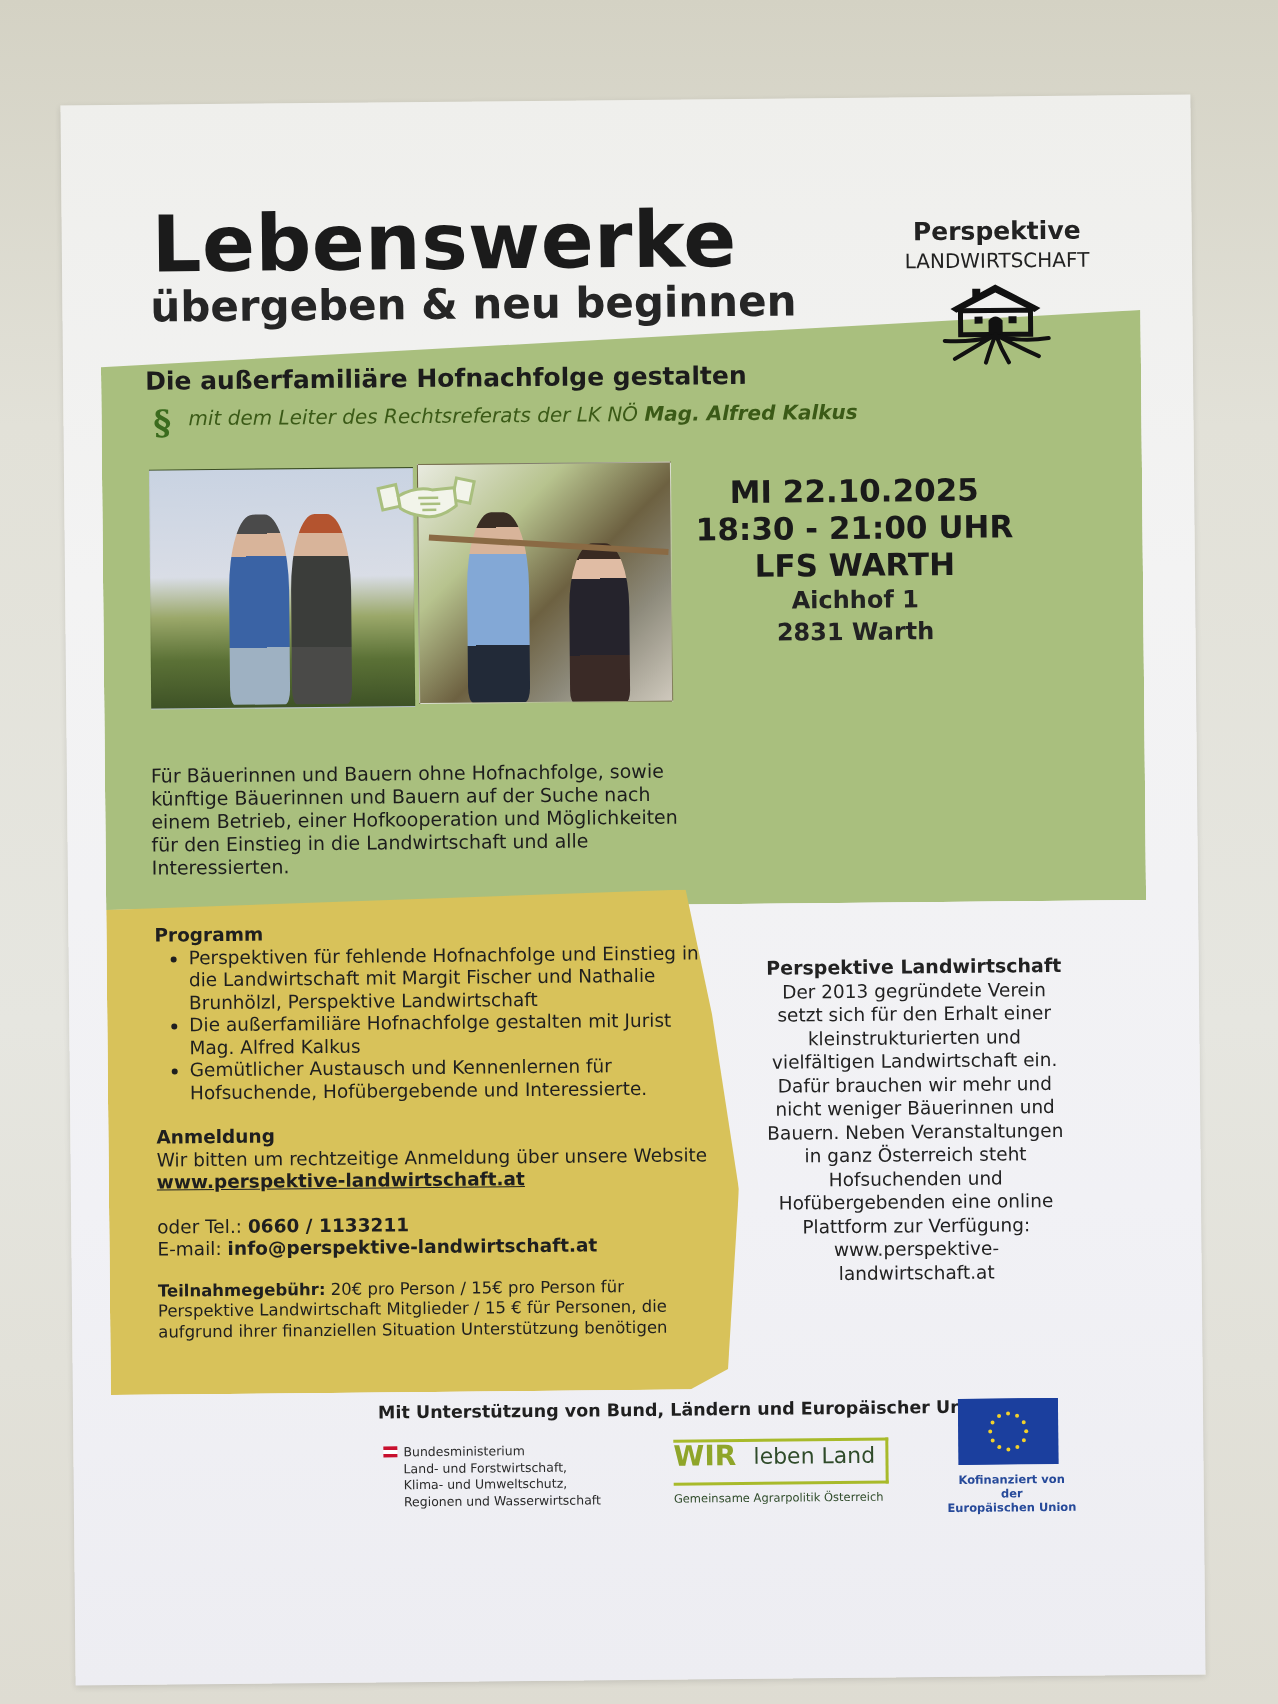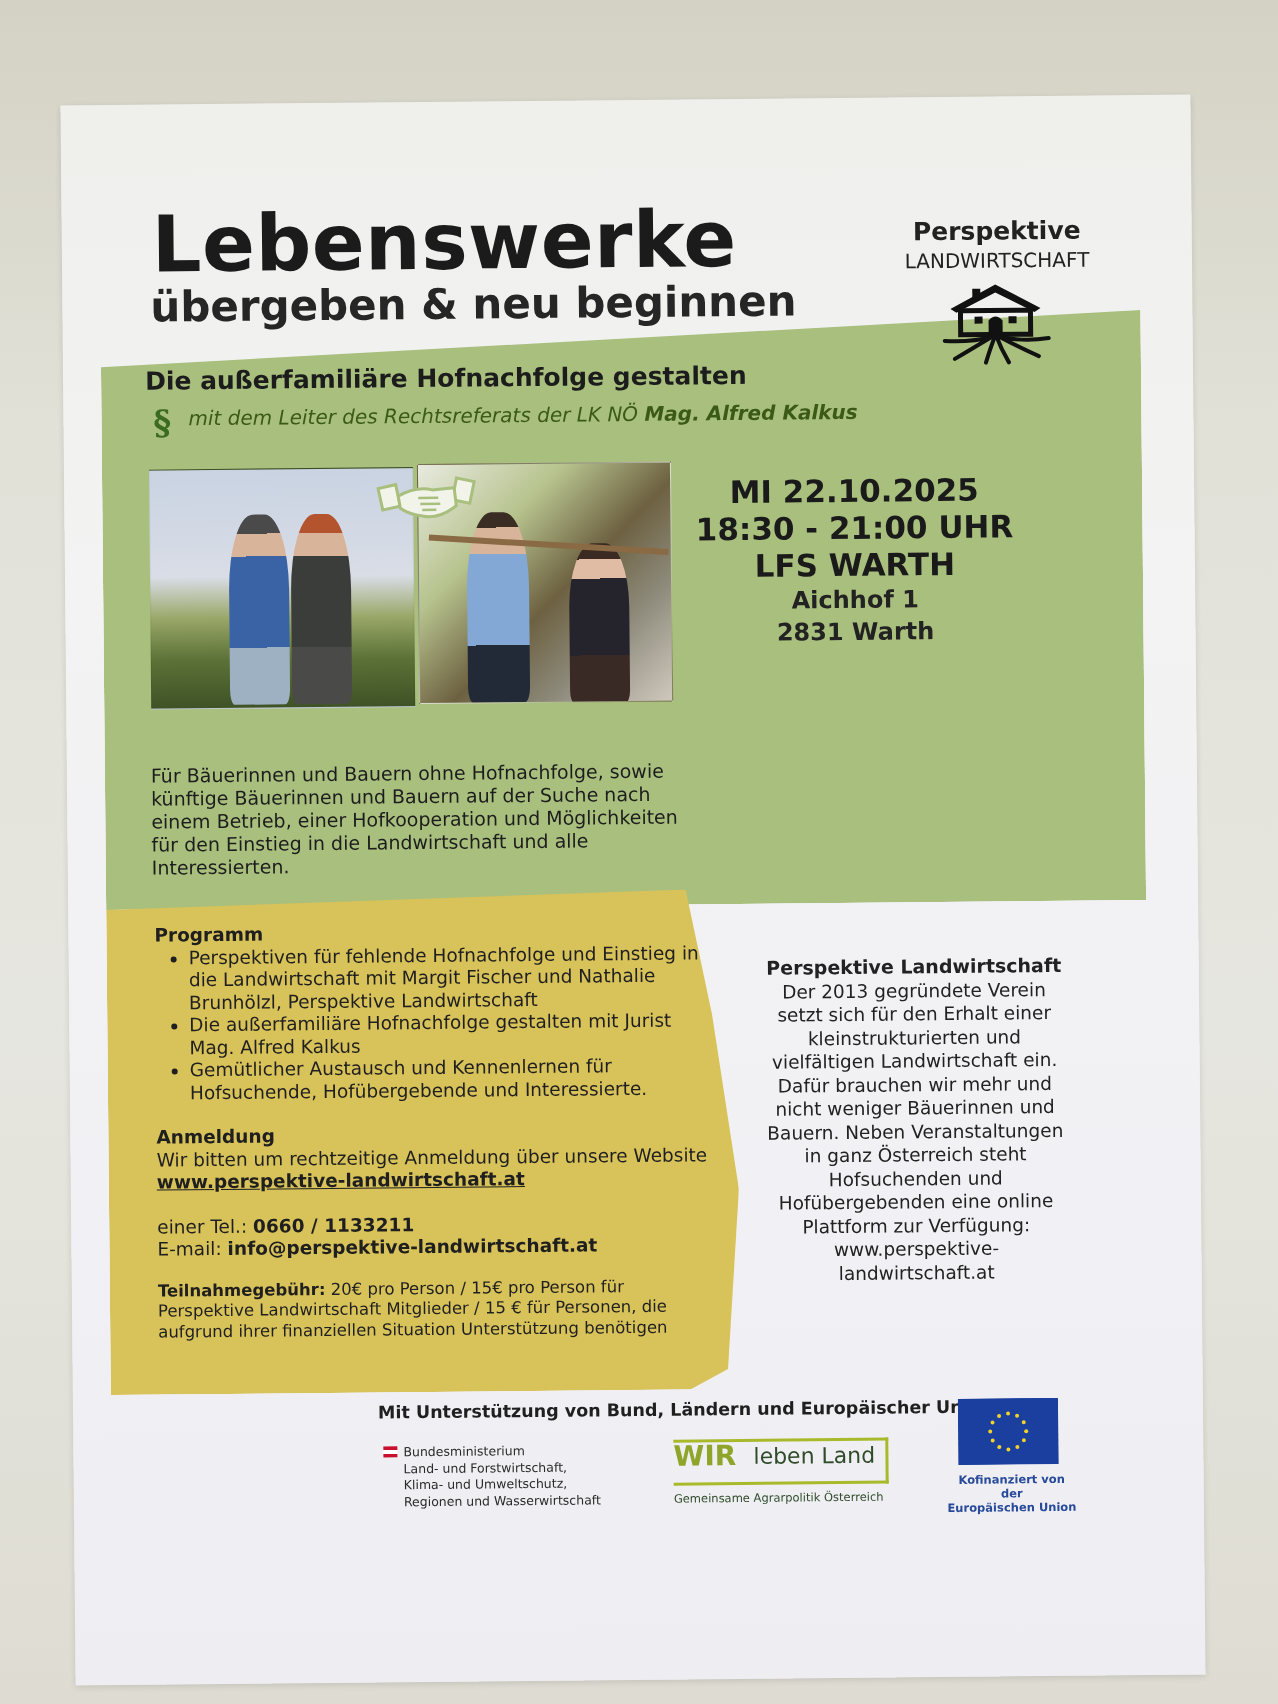--- a/index.html
+++ b/index.html
@@ -128,21 +128,21 @@
     </ul>
 
     <div class="sec">
       <h4>Anmeldung</h4>
       <span>Wir bitten um rechtzeitige Anmeldung über unsere Website</span>
       <span class="link">www.perspektive-landwirtschaft.at</span>
     </div>
 
     <div class="sec">
       <div>
-        <span>einer Tel.:</span>
+        <span>oder Tel.:</span>
         <span class="bold">0660 / 1133211</span>
       </div>
       <div>
         <span>E-mail:</span>
         <span class="bold">info@perspektive-landwirtschaft.at</span>
       </div>
     </div>
 
     <div class="fee">
       <span class="bold">Teilnahmegebühr:</span>

